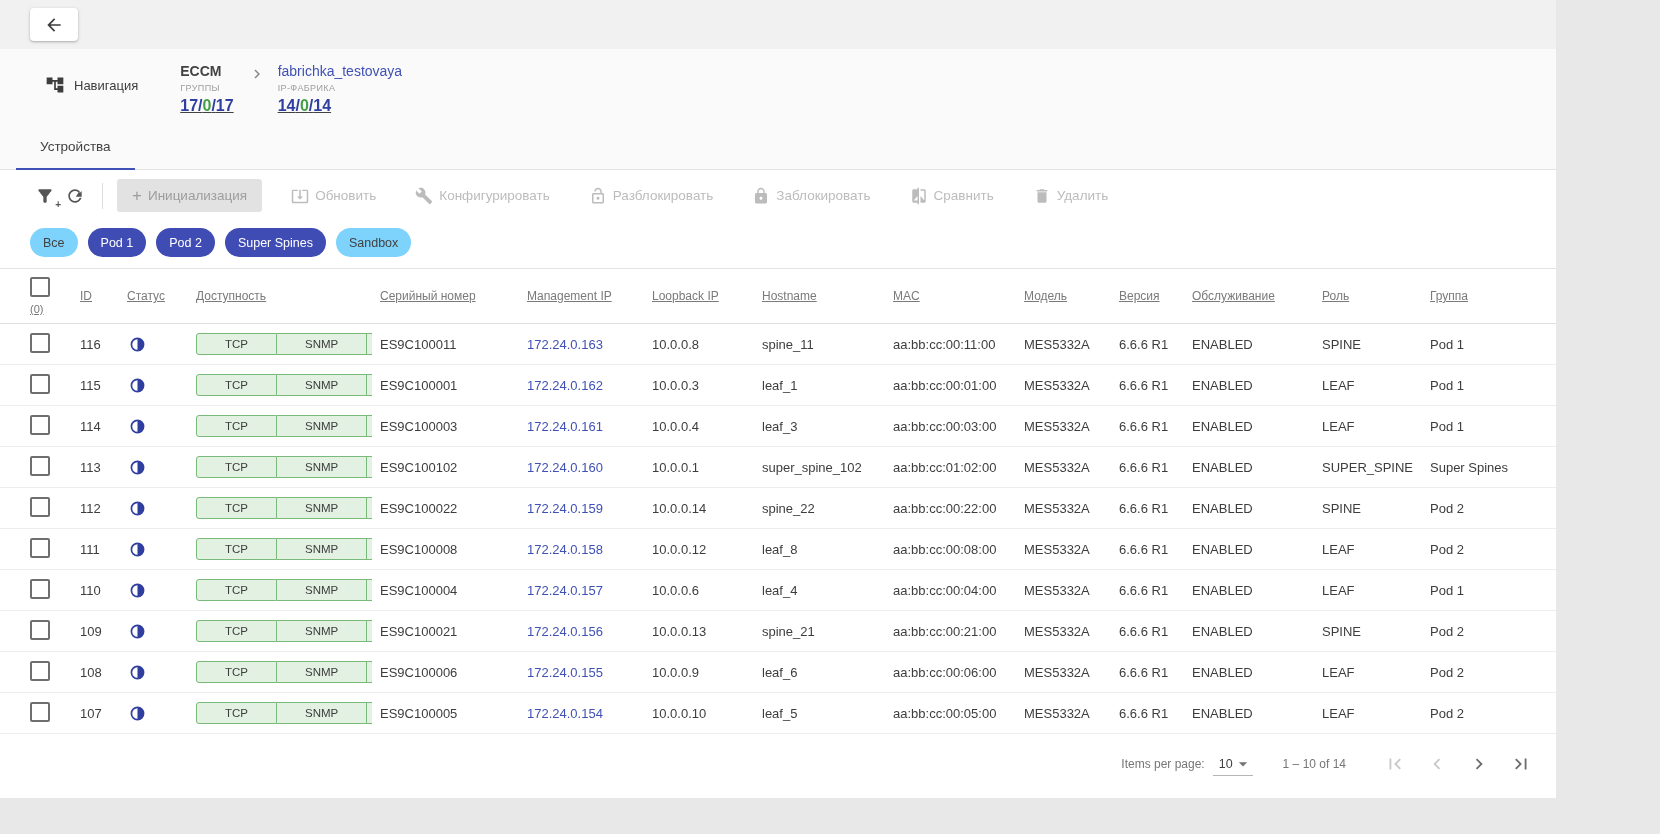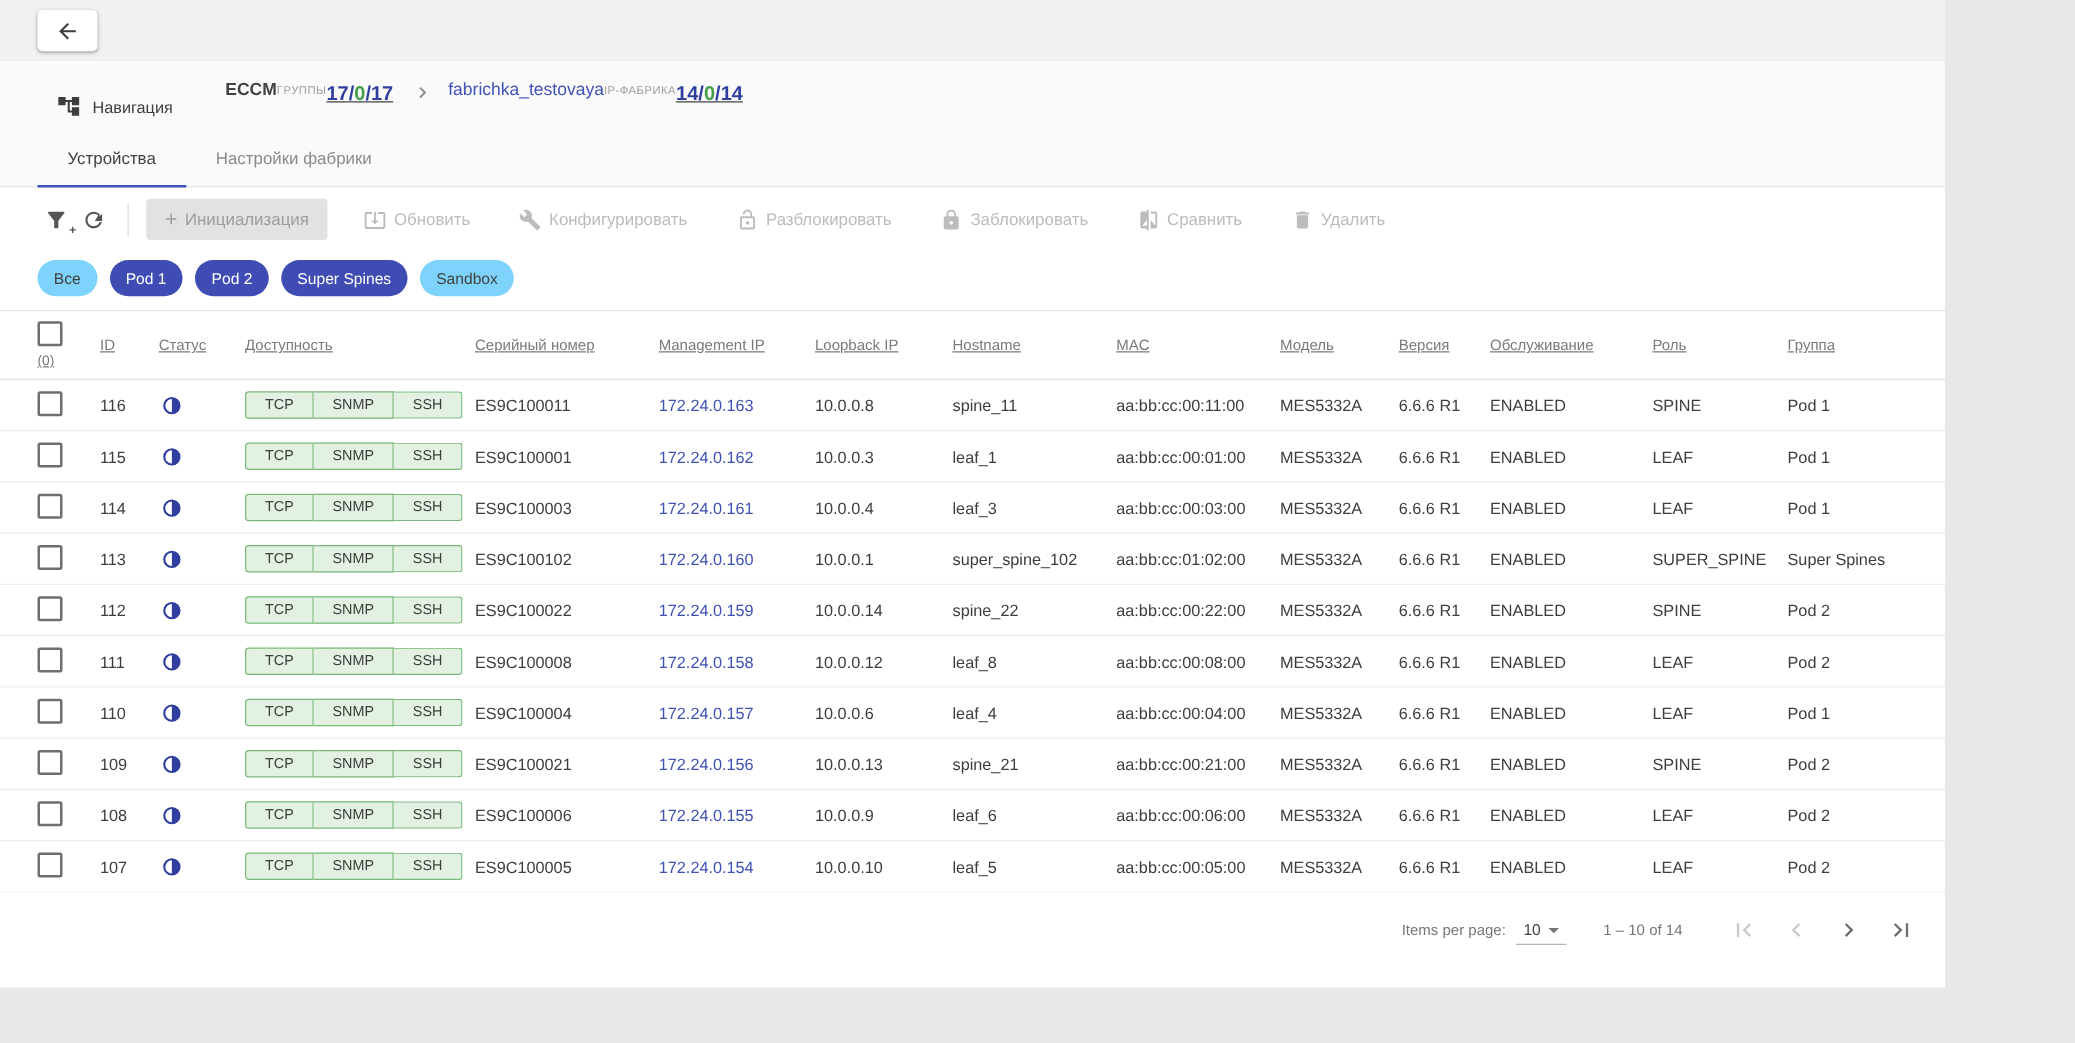--- a/index.html
+++ b/index.html
@@ -10,30 +10,30 @@
   .topbar{height:49px;background:#f1f1f1;display:flex;align-items:center;padding-left:30px;box-sizing:border-box;}
   .back-btn{width:48px;height:33px;background:#fff;border:none;border-radius:4px;cursor:pointer;
     box-shadow:0 1px 2px rgba(0,0,0,.2),0 1px 4px rgba(0,0,0,.12);display:flex;align-items:center;justify-content:center;color:#3d3d3d;}
   .ic{display:block;fill:currentColor;}
   .ic18{width:18px;height:18px;} .ic20{width:20px;height:20px;} .ic22{width:22px;height:22px;}
 
   
   .header{background:#fafafa;display:flex;align-items:flex-start;padding:14px 0 10px 45px;}
   .nav-label-wrap{display:flex;align-items:center;gap:9px;font-size:13px;color:#3d3d3d;margin-top:12px;}
   .crumbs{display:flex;align-items:flex-start;margin-left:42px;}
-  .crumb{display:flex;cursor:pointer;justify-content:flex-end;}
+  .crumb{display:flex;flex-direction:column;cursor:pointer;justify-content:flex-end;}
   .crumb-title{font-size:14px;font-weight:700;color:#424242;line-height:16px;}
   .crumb.current .crumb-title{color:#3f51b5;font-weight:500;}
   .crumb-sub{font-size:9px;color:#9e9e9e;letter-spacing:.4px;margin-top:4px;}
   .crumb-counts{font-size:16px;font-weight:700;margin-top:4px;text-decoration:underline;}
   .c-num,.c-sep{color:#303f9f;} .c-zero{color:#43a047;}
   .crumb-chevron{color:#8a8a8a;margin:2px 12px 0 14px;}
 
   
-  .tabs{display:flex;background:#fafafa;border-bottom:1px solid #e2e2e2;padding-left:30px;}
+  .tabs{display:flex;background:#fafafa;border-bottom:1px solid #e2e2e2;padding-left:16px;}
   .tab{padding:0 24px;height:44px;line-height:44px;font-size:13.5px;font-weight:500;color:#8a8a8a;position:relative;cursor:pointer;white-space:nowrap;}
   .tab.active{color:#424242;}
   .tab.active::after{content:"";position:absolute;left:0;right:0;bottom:-1px;height:2px;background:#3f51b5;}
 
   
   .toolbar{display:flex;align-items:center;padding:9px 0 7px 30px;background:#fff;}
   .icon-btn{background:none;border:0;padding:5px;color:#555;display:flex;align-items:center;cursor:pointer;position:relative;}
   .filter-plus{position:absolute;right:-1px;bottom:1px;font-size:10px;font-weight:700;color:#555;line-height:1;}
   .v-divider{width:1px;height:26px;background:#dcdcdc;margin:0 14px 0 12px;}
   .tb-btn{display:flex;align-items:center;gap:6px;background:none;border:0;font-size:13.5px;color:#bcbcbc;
@@ -52,21 +52,21 @@
   table.devices{border-collapse:collapse;table-layout:fixed;width:1556px;background:#fff;}
   thead th{border-top:1px solid #e4e4e4;border-bottom:1px solid #e0e0e0;font-size:12px;color:#7a7a7a;
     font-weight:400;text-align:left;padding:8px 8px;vertical-align:middle;height:32px;text-decoration:underline;}
   tbody td{height:40px;padding:0 8px;border-bottom:1px solid #ededed;font-size:13px;color:#3d3d3d;
     overflow:hidden;white-space:nowrap;}
   .cb-col{padding-left:30px !important;}
   .cb{display:inline-block;width:16px;height:16px;border:2px solid #6f6f6f;border-radius:2px;background:#fff;cursor:pointer;}
   .sel-count{font-size:11px;color:#757575;margin-top:3px;}
   .status-ic svg{width:17px;height:17px;display:block;margin-left:2px;}
   .proto-group{display:inline-flex;}
-  .proto{display:inline-block;border:1px solid #79b979;background:#e2f1e2;padding:4px 15px;font-size:11.5px;
+  .proto{display:inline-block;border:1px solid #79b979;background:#e2f1e2;padding:4px 28px;font-size:11.5px;
     line-height:1.1;color:#3d3d3d;}
   .proto + .proto{border-left:0;}
   .proto:first-child{border-radius:3px 0 0 3px;}
   .proto:last-child{border-radius:0 3px 3px 0;}
   .ip-link{color:#3f51b5;cursor:pointer;}
 
   
   .paginator{display:flex;justify-content:flex-end;align-items:center;padding:16px 14px 20px 0;background:#fff;
     font-size:12px;color:#767676;}
   .pg-select{display:inline-flex;align-items:center;border-bottom:1px solid #b5b5b5;padding:2px 0 1px 6px;
@@ -110,21 +110,20 @@
       <div class="crumb current">
         <span class="crumb-title">fabrichka_testovaya</span>
         <span class="crumb-sub">IP-ФАБРИКА</span>
         <span class="crumb-counts"><span class="c-num">14</span><span class="c-sep">/</span><span class="c-zero">0</span><span class="c-sep">/</span><span class="c-num">14</span></span>
       </div>
     </div>
   </div>
 
   <div class="tabs" id="tabs">
       <div class="tab active">Устройства</div>
-      <div class="tab">Настройки фабрики</div>
     </div>
 
   <div class="toolbar">
     <button class="icon-btn">
       <svg class="ic ic20" viewBox="0 0 24 24" fill="currentColor">
           <path d="M4.25 5.61C6.27 8.2 10 13 10 13v6c0 .55.45 1 1 1h2c.55 0 1-.45 1-1v-6s3.72-4.8 5.74-7.39c.51-.66.04-1.61-.79-1.61H5.04c-.83 0-1.3.95-.79 1.61z"></path>
         </svg>
       <span class="filter-plus">+</span>
     </button>
     <button class="icon-btn">

